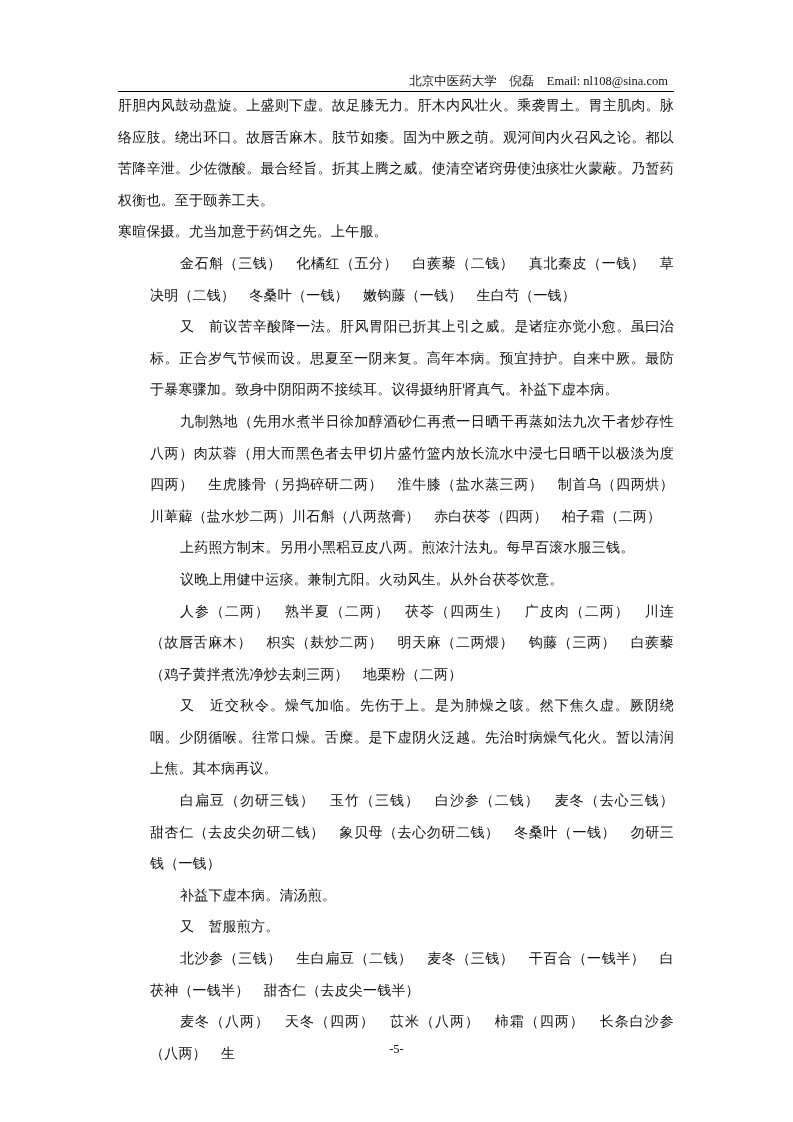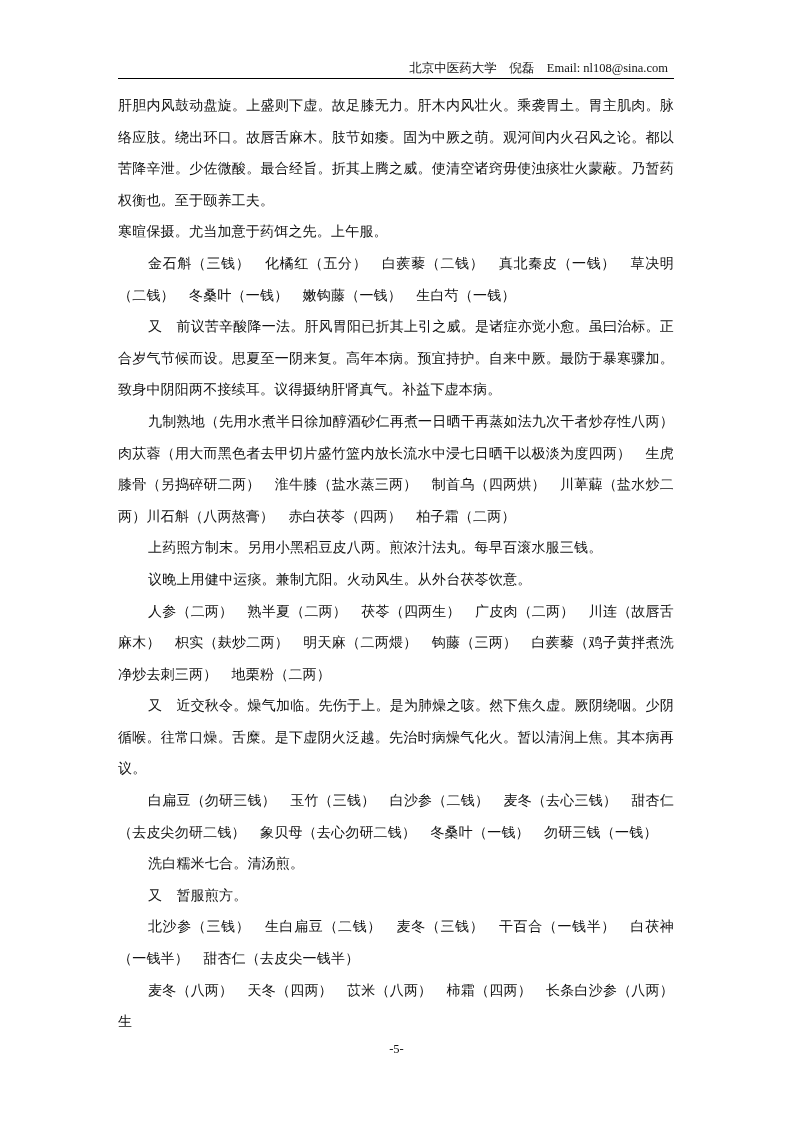--- a/index.html
+++ b/index.html
@@ -1,25 +1,25 @@
 <!DOCTYPE html>
 <html><head>
 <meta charset="utf-8">
 <style>
   html, body { margin: 0; padding: 0; background: #ffffff; }
   body { width: 793px; height: 1122px; position: relative; overflow: hidden;
          font-family: "DejaVu Serif", "Liberation Serif", serif; color: #111; }
-  .header { position: absolute; left: 118px; top: 56px; width: 556px; height: 22px;
+  .header { position: absolute; left: 118px; top: 69px; width: 556px; height: 22px;
             border-bottom: 1.5px solid #000; }
   .header-text { position: absolute; right: 6px; top: 4px; font-size: 12.5px;
                  font-family: "Liberation Serif", "DejaVu Serif", serif; white-space: nowrap; }
   .content { position: absolute; left: 118px; top: 90px; width: 556px; }
   .para { font-size: 14px; line-height: 31.6px; margin: 0; text-align: justify;
           text-align-last: left; letter-spacing: 0.2px; }
-  .indent { text-indent: 30px; }
+  .indent { text-indent: 30px; margin-left: 32px; }
   .footer { position: absolute; left: 0; width: 793px; top: 1042px; text-align: center;
             font-size: 12.5px; font-family: "Liberation Serif", serif; }
 </style>
 </head>
 <body>
 
 <div class="header">
   <span class="header-text">北京中医药大学　倪磊　Email: nl108@sina.com</span>
 </div>
 
@@ -27,19 +27,19 @@
   <p class="para">肝胆内风鼓动盘旋。上盛则下虚。故足膝无力。肝木内风壮火。乘袭胃土。胃主肌肉。脉络应肢。绕出环口。故唇舌麻木。肢节如痿。固为中厥之萌。观河间内火召风之论。都以苦降辛泄。少佐微酸。最合经旨。折其上腾之威。使清空诸窍毋使浊痰壮火蒙蔽。乃暂药权衡也。至于颐养工夫。</p>
   <p class="para">寒暄保摄。尤当加意于药饵之先。上午服。</p>
   <p class="para indent">金石斛（三钱）　化橘红（五分）　白蒺藜（二钱）　真北秦皮（一钱）　草决明（二钱）　冬桑叶（一钱）　嫩钩藤（一钱）　生白芍（一钱）</p>
   <p class="para indent">又　前议苦辛酸降一法。肝风胃阳已折其上引之威。是诸症亦觉小愈。虽曰治标。正合岁气节候而设。思夏至一阴来复。高年本病。预宜持护。自来中厥。最防于暴寒骤加。致身中阴阳两不接续耳。议得摄纳肝肾真气。补益下虚本病。</p>
   <p class="para indent">九制熟地（先用水煮半日徐加醇酒砂仁再煮一日晒干再蒸如法九次干者炒存性八两）肉苁蓉（用大而黑色者去甲切片盛竹篮内放长流水中浸七日晒干以极淡为度四两）　生虎膝骨（另捣碎研二两）　淮牛膝（盐水蒸三两）　制首乌（四两烘）　川萆薢（盐水炒二两）川石斛（八两熬膏）　赤白茯苓（四两）　柏子霜（二两）</p>
   <p class="para indent">上药照方制末。另用小黑稆豆皮八两。煎浓汁法丸。每早百滚水服三钱。</p>
   <p class="para indent">议晚上用健中运痰。兼制亢阳。火动风生。从外台茯苓饮意。</p>
   <p class="para indent">人参（二两）　熟半夏（二两）　茯苓（四两生）　广皮肉（二两）　川连（故唇舌麻木）　枳实（麸炒二两）　明天麻（二两煨）　钩藤（三两）　白蒺藜（鸡子黄拌煮洗净炒去刺三两）　地栗粉（二两）</p>
   <p class="para indent">又　近交秋令。燥气加临。先伤于上。是为肺燥之咳。然下焦久虚。厥阴绕咽。少阴循喉。往常口燥。舌糜。是下虚阴火泛越。先治时病燥气化火。暂以清润上焦。其本病再议。</p>
   <p class="para indent">白扁豆（勿研三钱）　玉竹（三钱）　白沙参（二钱）　麦冬（去心三钱）　甜杏仁（去皮尖勿研二钱）　象贝母（去心勿研二钱）　冬桑叶（一钱）　勿研三钱（一钱）</p>
-  <p class="para indent">洗白糯米七合。清汤煎。</p>
+  <p class="para indent">补益下虚本病。清汤煎。</p>
   <p class="para indent">又　暂服煎方。</p>
   <p class="para indent">北沙参（三钱）　生白扁豆（二钱）　麦冬（三钱）　干百合（一钱半）　白茯神（一钱半）　甜杏仁（去皮尖一钱半）</p>
   <p class="para indent">麦冬（八两）　天冬（四两）　苡米（八两）　柿霜（四两）　长条白沙参（八两）　生</p>
 </div>
 
 <div class="footer">-5-</div>
 
 </body></html>

